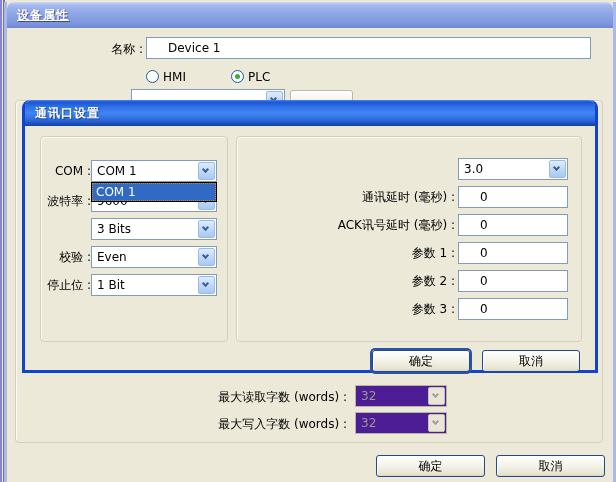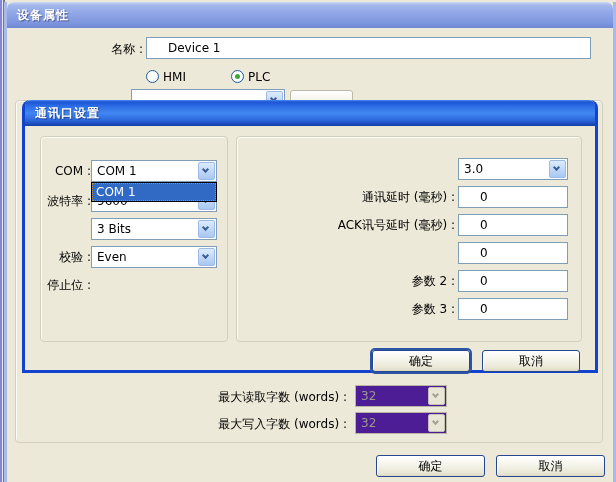--- a/index.html
+++ b/index.html
@@ -12,21 +12,21 @@
     background:linear-gradient(90deg,#8585d5 0 2px,#e8e8f0 2px 3px,#787878 3px 5px); }
 
   
   .win { position:absolute; }
   .outer-win { left:4px; top:2px; width:612px; height:484px;
     border-left:3px solid #a8b9ea; border-right:3px solid #a8b9ea; background:#ece9d8; }
   .titlebar { position:absolute; left:0; top:0; right:0; height:26px; line-height:26px;
     padding-left:10px; color:#fff; font-weight:bold; font-size:12px; letter-spacing:1px;
     text-shadow:1px 1px 1px rgba(0,0,40,.45); }
   .titlebar.inactive { border-radius:7px 7px 0 0;
-    background:linear-gradient(180deg,#cdd9f6 0%,#a4b8ee 12%,#8fa6e6 45%,#7e96de 80%,#7088d2 100%); }
+    background:linear-gradient(180deg,#cdd9f6 0%,#a4b8ee 12%,#8fa6e6 45%,#7e96de 80%,#7088d2 100%);text-decoration:underline; }
   .titlebar.active { border-radius:6px 6px 0 0;
     background:linear-gradient(180deg,#4a86f0 0%,#1c55d4 8%,#2e6ee6 25%,#4187f2 50%,#2c68dc 78%,#1747b2 95%,#1040a8 100%); }
 
   .inner-win { left:22px; top:100px; width:576px; height:273px; z-index:10;
     border:3px solid #1243cf; border-top:none; border-radius:8px 8px 0 0; background:#ece9d8; }
   .inner-body { position:absolute; left:0; top:26px; right:0; bottom:0; background:#ece9d8; }
 
   .groupbox { position:absolute; border:1px solid #d2cfbc; border-radius:4px;
     box-shadow:inset 1px 1px 0 rgba(255,255,255,.8); }
 
@@ -150,36 +150,43 @@
 
       <div class="lbl" style="left:8px;top:120px;width:58px;">校验 :</div>
       <div class="combo" style="left:66px;top:120px;width:126px;">
         <span class="val">Even</span>
         <span class="btn">
             <span class="chev"></span>
           </span>
       </div>
 
       <div class="lbl" style="left:8px;top:148px;width:58px;">停止位 :</div>
+      <div class="combo" style="left:66px;top:148px;width:126px;">
+        <span class="val">1 Bit</span>
+        <span class="btn">
+            <span class="chev"></span>
+          </span>
+      </div>
 
       <div class="groupbox" style="left:211px;top:10px;width:346px;height:206px;"></div>
 
       <div class="combo" style="left:433px;top:32px;width:110px;">
         <span class="val">3.0</span>
         <span class="btn">
             <span class="chev"></span>
           </span>
       </div>
 
       <div class="lbl" style="left:221px;top:60px;width:209px;">通讯延时 (毫秒) :</div>
       <input class="xp-input" style="left: 433px; top: 60px; width: 110px;" value="0">
 
       <div class="lbl" style="left:221px;top:88px;width:209px;">ACK讯号延时 (毫秒) :</div>
       <input class="xp-input" style="left: 433px; top: 88px; width: 110px;" value="0">
 
+      <div class="lbl" style="left:221px;top:116px;width:209px;">参数 1 :</div>
       <input class="xp-input" style="left: 433px; top: 116px; width: 110px;" value="0">
 
       <div class="lbl" style="left:221px;top:144px;width:209px;">参数 2 :</div>
       <input class="xp-input" style="left: 433px; top: 144px; width: 110px;" value="0">
 
       <div class="lbl" style="left:221px;top:172px;width:209px;">参数 3 :</div>
       <input class="xp-input" style="left: 433px; top: 172px; width: 110px;" value="0">
 
       <div class="xp-btn default" style="left:347px;top:224px;width:98px;">确定</div>
       <div class="xp-btn" style="left:457px;top:224px;width:98px;">取消</div>

